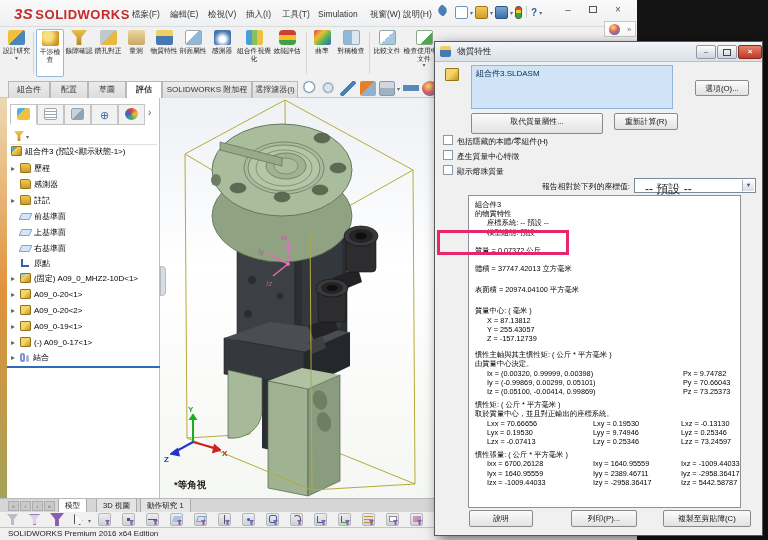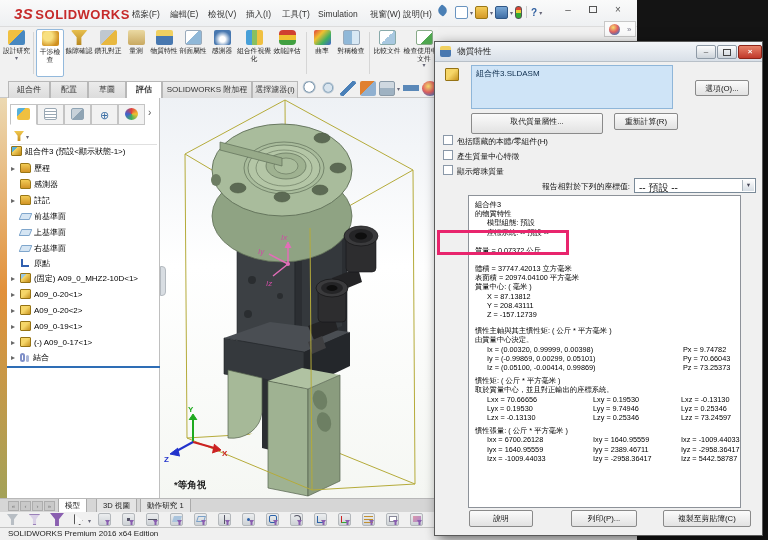--- a/index.html
+++ b/index.html
@@ -57,21 +57,21 @@
 #statusbar{position:absolute;left:0;top:527px;width:637px;height:13px;background:#f0f0f0;border-top:1px solid #c4c4c4;line-height:12px;padding-left:8px;font-size:8px;color:#222}
 
 #dialog{position:absolute;left:434px;top:41px;width:329px;height:495px;background:#f0f0f0;border:1px solid #5a5a5a;box-shadow:4px 4px 12px rgba(0,0,0,.55);z-index:10}
 #dlgtitle{position:absolute;left:0;top:0;width:100%;height:20px;background:linear-gradient(#f3f6f9,#d9e0e8);border-bottom:1px solid #b8c0c8;line-height:19px}
 .dlgbtn{position:absolute;top:3px;height:14px;border:1px solid #8e9aa6;border-radius:2px;background:linear-gradient(#fdfdfd,#ccd3da);text-align:center;line-height:12px;color:#444;font-size:8px}
 .btn7{position:absolute;background:linear-gradient(#fbfbfb,#e2e2e2);border:1px solid #8a8a8a;border-radius:2px;text-align:center;font-size:7.8px;color:#111}
 .cb{position:absolute;width:10px;height:10px;background:#fff;border:1px solid #8a98a8}
 .cblabel{position:absolute;font-size:7.8px;color:#111}
 #resultsbox{position:absolute;left:33px;top:153px;width:273px;height:313px;background:#fff;border:1px solid #8d9299;font-size:7.3px;line-height:9.2px;color:#000;padding:4px 0 0 6px;overflow:hidden}
 .ind{padding-left:12px}
-.sec{margin-top:0}
+.sec{margin-top:12px}
 .sec2{margin-top:4px}
 .mrow{display:flex}
 .mc1{width:106px}.mc2{width:88px}
 .prow{display:flex}
 .pc1{width:196px}
 #masshl{position:absolute;left:437px;top:230px;width:132px;height:25px;border:3px solid #e8256d;z-index:20}
 
 .svgtxt{font-size:8px}
 </style>
 </head>
@@ -447,35 +447,35 @@
 
     <div class="cb" style="left:8px;top:93px"></div>
     <span class="cblabel" style="left:22px;top:94px">包括隱藏的本體/零組件(H)</span>
     <div class="cb" style="left:8px;top:108px"></div>
     <span class="cblabel" style="left:22px;top:109px">產生質量中心特徵</span>
     <div class="cb" style="left:8px;top:123px"></div>
     <span class="cblabel" style="left:22px;top:124px">顯示熔珠質量</span>
 
     <span class="cblabel" style="left:40px;top:139px;width:155px;text-align:right;display:inline-block">報告相對於下列的座標值:</span>
     <div class="abs" style="left:199px;top:136px;width:122px;height:15px;background:#fff;border:1px solid #7a8a98">
-      <span style="position:absolute;left:4px;top:2px;font-size:10px">-- 預設 --</span>
+      <span style="position:absolute;left:10px;top:2px;font-size:12px">-- 預設 --</span>
       <span style="position:absolute;right:1px;top:1px;width:12px;height:11px;background:linear-gradient(#fdfdfd,#d6dde4);border-left:1px solid #aab4bc;text-align:center;font-size:5.5px;line-height:11px;color:#445">▼</span>
     </div>
 
     <div id="resultsbox">
       <div>組合件3</div>
       <div>的物質特性</div>
+      <div class="ind">座標系統: -- 預設 --</div>
       <div class="ind">模型組態: 預設</div>
-      <div class="ind">座標系統: -- 預設 --</div>
       <div class="sec" style="margin-top:9px">質量 = 0.07372 公斤</div>
       <div class="sec" style="margin-top:9px">體積 = 37747.42013 立方毫米</div>
       <div class="sec">表面積 = 20974.04100  平方毫米</div>
       <div class="sec">質量中心: ( 毫米 )</div>
       <div class="ind">X = 87.13812</div>
-      <div class="ind">Y = 208.43111</div>
+      <div class="ind">Y = 255.43057</div>
       <div class="ind">Z = -157.12739</div>
       <div class="sec" style="margin-top:7px">慣性主軸與其主慣性矩: ( 公斤 *  平方毫米 )</div>
       <div>由質量中心決定。</div>
       <div class="prow ind">
           <span class="pc1">Ix = (0.00320, 0.99999, 0.00398)</span>
           <span>Px = 9.74782</span>
         </div>
       <div class="prow ind">
           <span class="pc1">Iy = (-0.99869, 0.00299, 0.05101)</span>
           <span>Py = 70.66043</span>
@@ -490,21 +490,21 @@
           <span class="mc1">Lxx = 70.66656</span>
           <span class="mc2">Lxy = 0.19530</span>
           <span>Lxz = -0.13130</span>
         </div>
       <div class="mrow ind">
           <span class="mc1">Lyx = 0.19530</span>
           <span class="mc2">Lyy = 9.74946</span>
           <span>Lyz = 0.25346</span>
         </div>
       <div class="mrow ind">
-          <span class="mc1">Lzx = -0.13130</span>
+          <span class="mc1">Lzx = -0.07413</span>
           <span class="mc2">Lzy = 0.25346</span>
           <span>Lzz = 73.24597</span>
         </div>
       <div class="sec2">慣性張量: ( 公斤 *  平方毫米 )</div>
       <div class="mrow ind">
           <span class="mc1">Ixx = 6700.26128</span>
           <span class="mc2">Ixy = 1640.95559</span>
           <span>Ixz = -1009.44033</span>
         </div>
       <div class="mrow ind">

